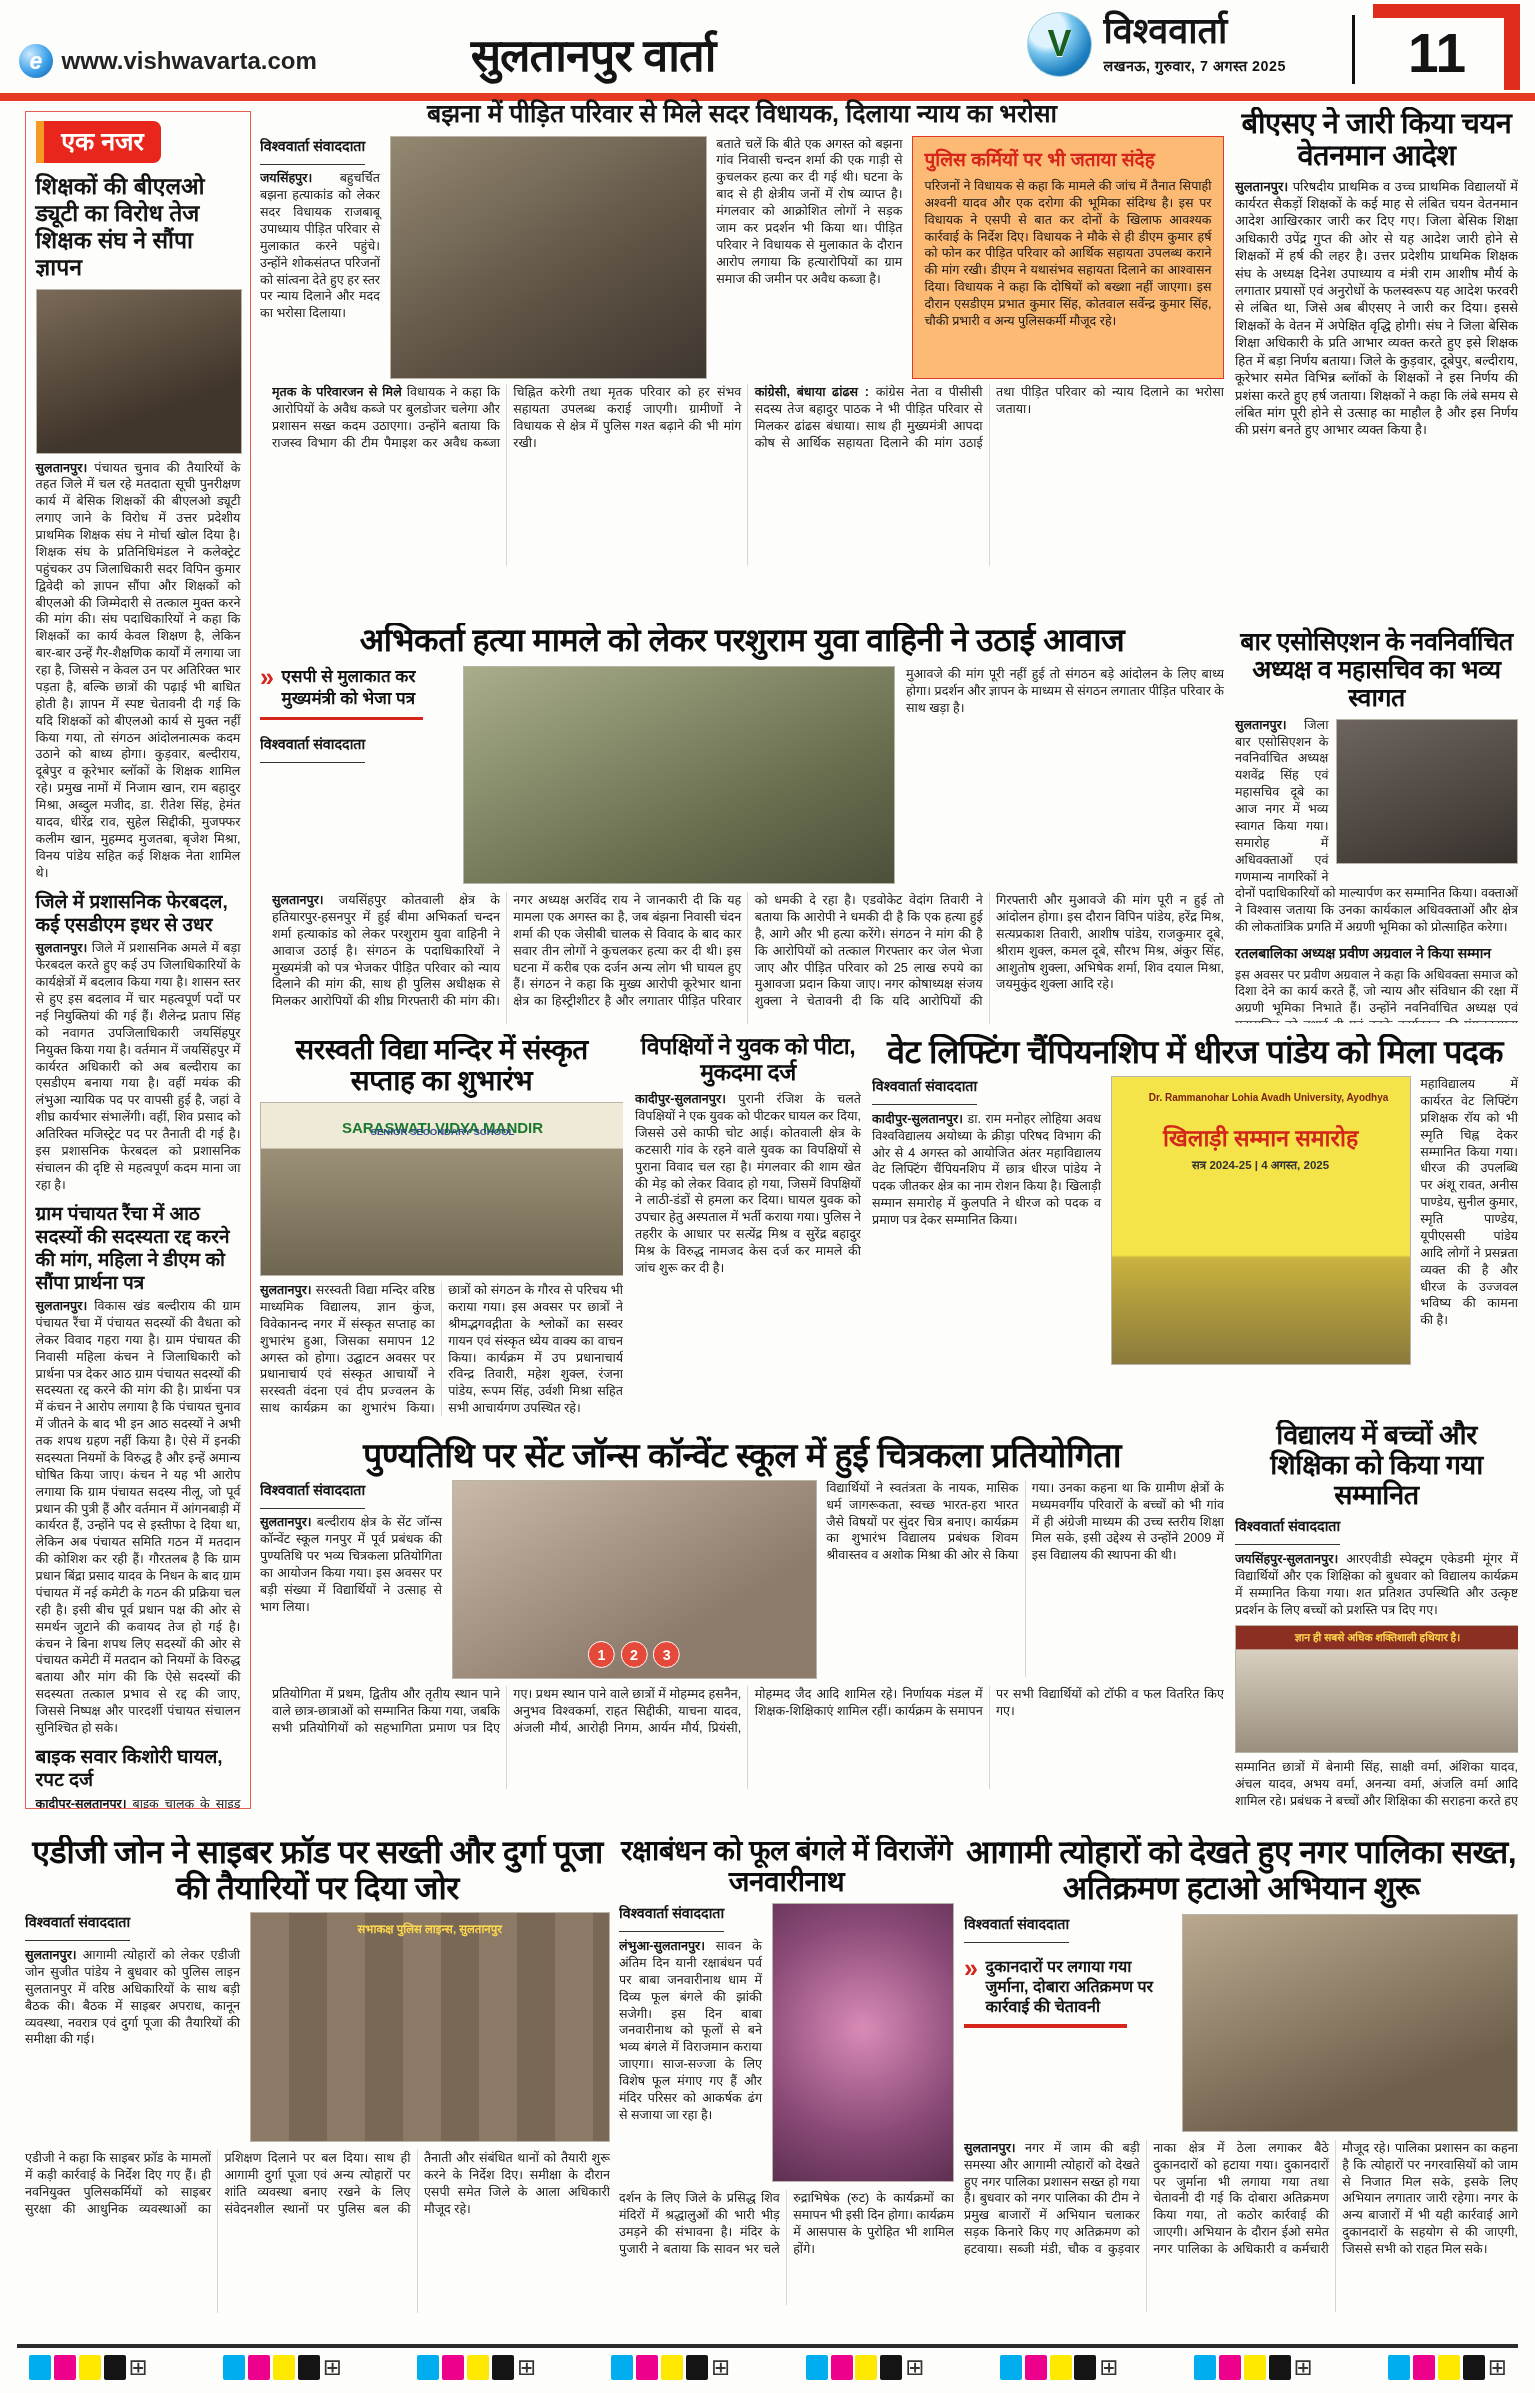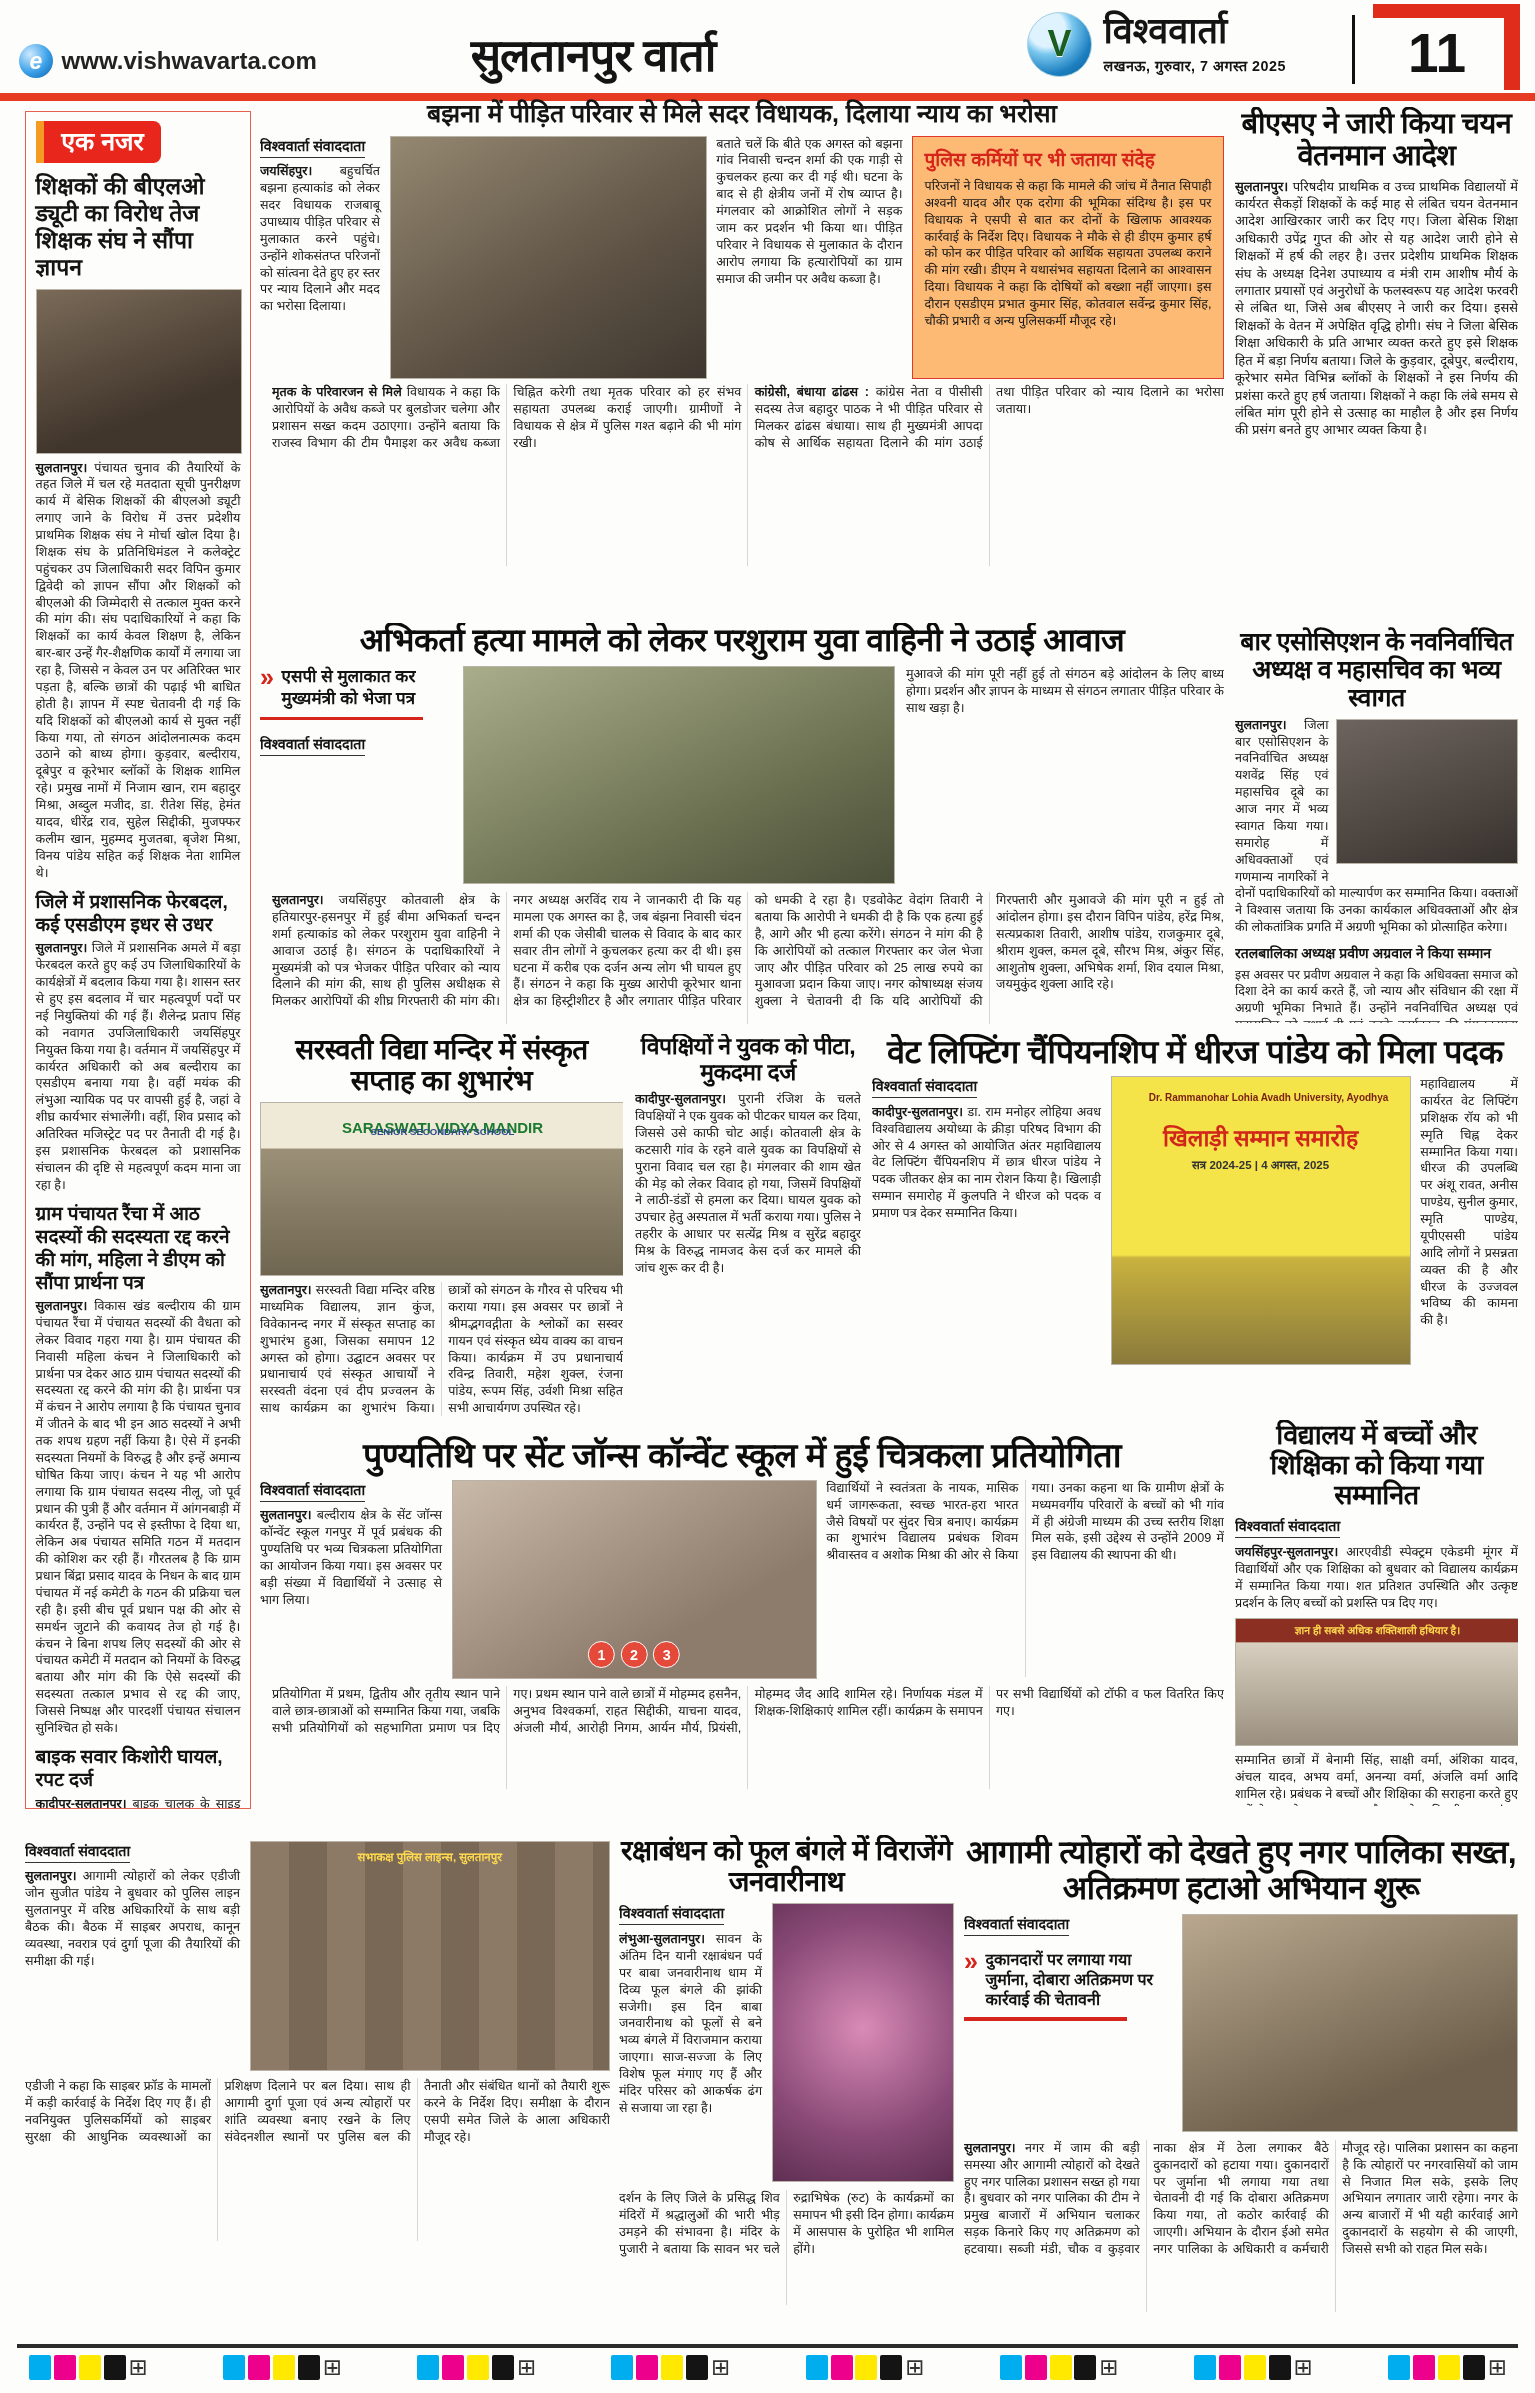--- a/index.html
+++ b/index.html
@@ -20,21 +20,21 @@
   .brand-txt .ed{font-size:14.3px;font-weight:700;margin-top:7.6px;letter-spacing:0.5px;}
   .head-divider{left:1352px;top:15.3px;width:2.9px;height:69px;background:#111;}
   .pagenum{left:1373px;top:3.8px;width:147px;height:86px;}
   .pagenum .bar-t{position:absolute;left:0;top:0;width:100%;height:14.3px;background:#e02c1b;}
   .pagenum .bar-r{position:absolute;right:0;top:0;width:16.3px;height:100%;background:#e02c1b;}
   .pagenum .num{position:absolute;left:0;top:17px;width:128px;text-align:center;font-size:55px;font-weight:800;}
   .red-rule{left:0;top:93px;width:1535px;height:7.6px;background:#e63b23;}
   
   .hl{font-weight:800;color:#0d0d0d;text-align:center;line-height:1.12;margin:0 0 5.7px 0;letter-spacing:-0.5px;}
   .sub-hl{font-weight:700;text-align:center;line-height:1.2;margin:0 0 7.6px 0;}
-  .byline{font-weight:800;font-size:14.3px;border-bottom:1.9px solid #333;display:inline-block;padding-bottom:2px;margin-bottom:5.7px;}
+  .byline{font-weight:800;font-size:14.3px;border-bottom:1.9px solid #333;display:inline-block;padding-bottom:9px;margin-bottom:5.7px;}
   .body-txt{font-size:12.6px;line-height:1.34;text-align:justify;color:#161616;margin:0 0 6.7px 0;}
   .body-txt b{font-weight:800;}
   .cols-2{column-count:2;column-gap:13.4px;column-rule:1px solid #d6d6d6;}
   .cols-3{column-count:3;column-gap:13.4px;column-rule:1px solid #d6d6d6;}
   .cols-4{column-count:4;column-gap:13.4px;column-rule:1px solid #d6d6d6;margin-left:12px;}
   .photo{position:relative;border:1px solid #b9b3a8;overflow:hidden;}
   .photo .ov{position:absolute;left:0;right:0;text-align:center;font-weight:700;}
   .kicker{display:flex;gap:7.6px;align-items:flex-start;}
   .kicker .mark{color:#d6251b;font-size:25px;font-weight:800;line-height:.9;}
   .kicker .ktxt{font-weight:800;font-size:17px;line-height:1.25;}
@@ -244,20 +244,21 @@
     <h3 class="hl" style="font-size:27px;">विद्यालय में बच्चों और शिक्षिका को किया गया सम्मानित</h3>
     <span class="byline">विश्ववार्ता संवाददाता</span>
     <p class="body-txt"><b>जयसिंहपुर-सुलतानपुर।</b> <span>आरएवीडी स्पेक्ट्रम एकेडमी मूंगर में विद्यार्थियों और एक शिक्षिका को बुधवार को विद्यालय कार्यक्रम में सम्मानित किया गया। शत प्रतिशत उपस्थिति और उत्कृष्ट प्रदर्शन के लिए बच्चों को प्रशस्ति पत्र दिए गए।</span></p>
     <div class="photo p-school" style="width:100%;height:126px;margin:3.8px 0 5.7px;">
       <span class="ov" style="top:3.8px;font-size:10.5px;color:#ffd94d;">ज्ञान ही सबसे अधिक शक्तिशाली हथियार है।</span>
     </div>
     <p class="body-txt">सम्मानित छात्रों में बेनामी सिंह, साक्षी वर्मा, अंशिका यादव, अंचल यादव, अभय वर्मा, अनन्या वर्मा, अंजलि वर्मा आदि शामिल रहे। प्रबंधक ने बच्चों और शिक्षिका की सराहना करते हुए उन्हें प्रेरणा स्रोत बताया। इस दौरान राकेश तिवारी, कृपा शंकर तिवारी, पंकज मिश्रा, दीक्षा यादव, रजनी मिश्रा, आशा वर्मा और अर्पिता मिश्रा सहित कई शिक्षकगण उपस्थित रहे। विद्यालय परिवार ने बच्चों के उज्जवल भविष्य की कामना की। अभिभावकों ने भी विद्यालय के इस प्रयास की सराहना करते हुए आभार जताया और निरंतर प्रोत्साहन कार्यक्रम की अपेक्षा की।</p>
   </div>
 
   <div class="abs" style="left:25px;top:1835px;width:585px;height:497px;overflow:hidden;">
+    <h2 class="hl" style="font-size:32px;">एडीजी जोन ने साइबर फ्रॉड पर सख्ती और दुर्गा पूजा की तैयारियों पर दिया जोर</h2>
     <div style="display:flex;gap:9.6px;margin-top:5.7px;">
       <div style="width:215px;flex:none;">
         <span class="byline">विश्ववार्ता संवाददाता</span>
         <p class="body-txt"><b>सुलतानपुर।</b> <span>आगामी त्योहारों को लेकर एडीजी जोन सुजीत पांडेय ने बुधवार को पुलिस लाइन सुलतानपुर में वरिष्ठ अधिकारियों के साथ बड़ी बैठक की। बैठक में साइबर अपराध, कानून व्यवस्था, नवरात्र एवं दुर्गा पूजा की तैयारियों की समीक्षा की गई।</span></p>
       </div>
       <div class="photo p-police" style="flex:1;height:228px;">
         <span class="ov" style="top:7.6px;font-size:11.5px;color:#ffd94d;">सभाकक्ष पुलिस लाइन्स, सुलतानपुर</span>
       </div>
     </div>
     <div class="cols-3" style="margin-top:7.6px;height:163px;overflow:hidden;">

